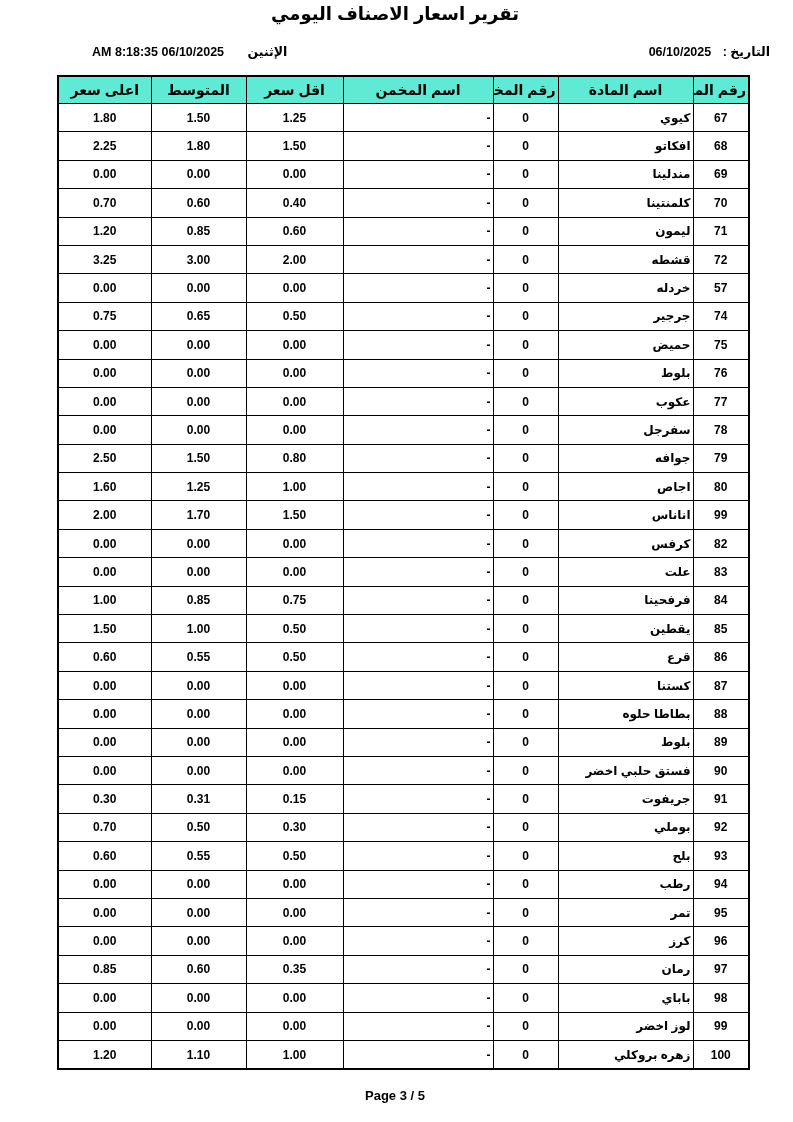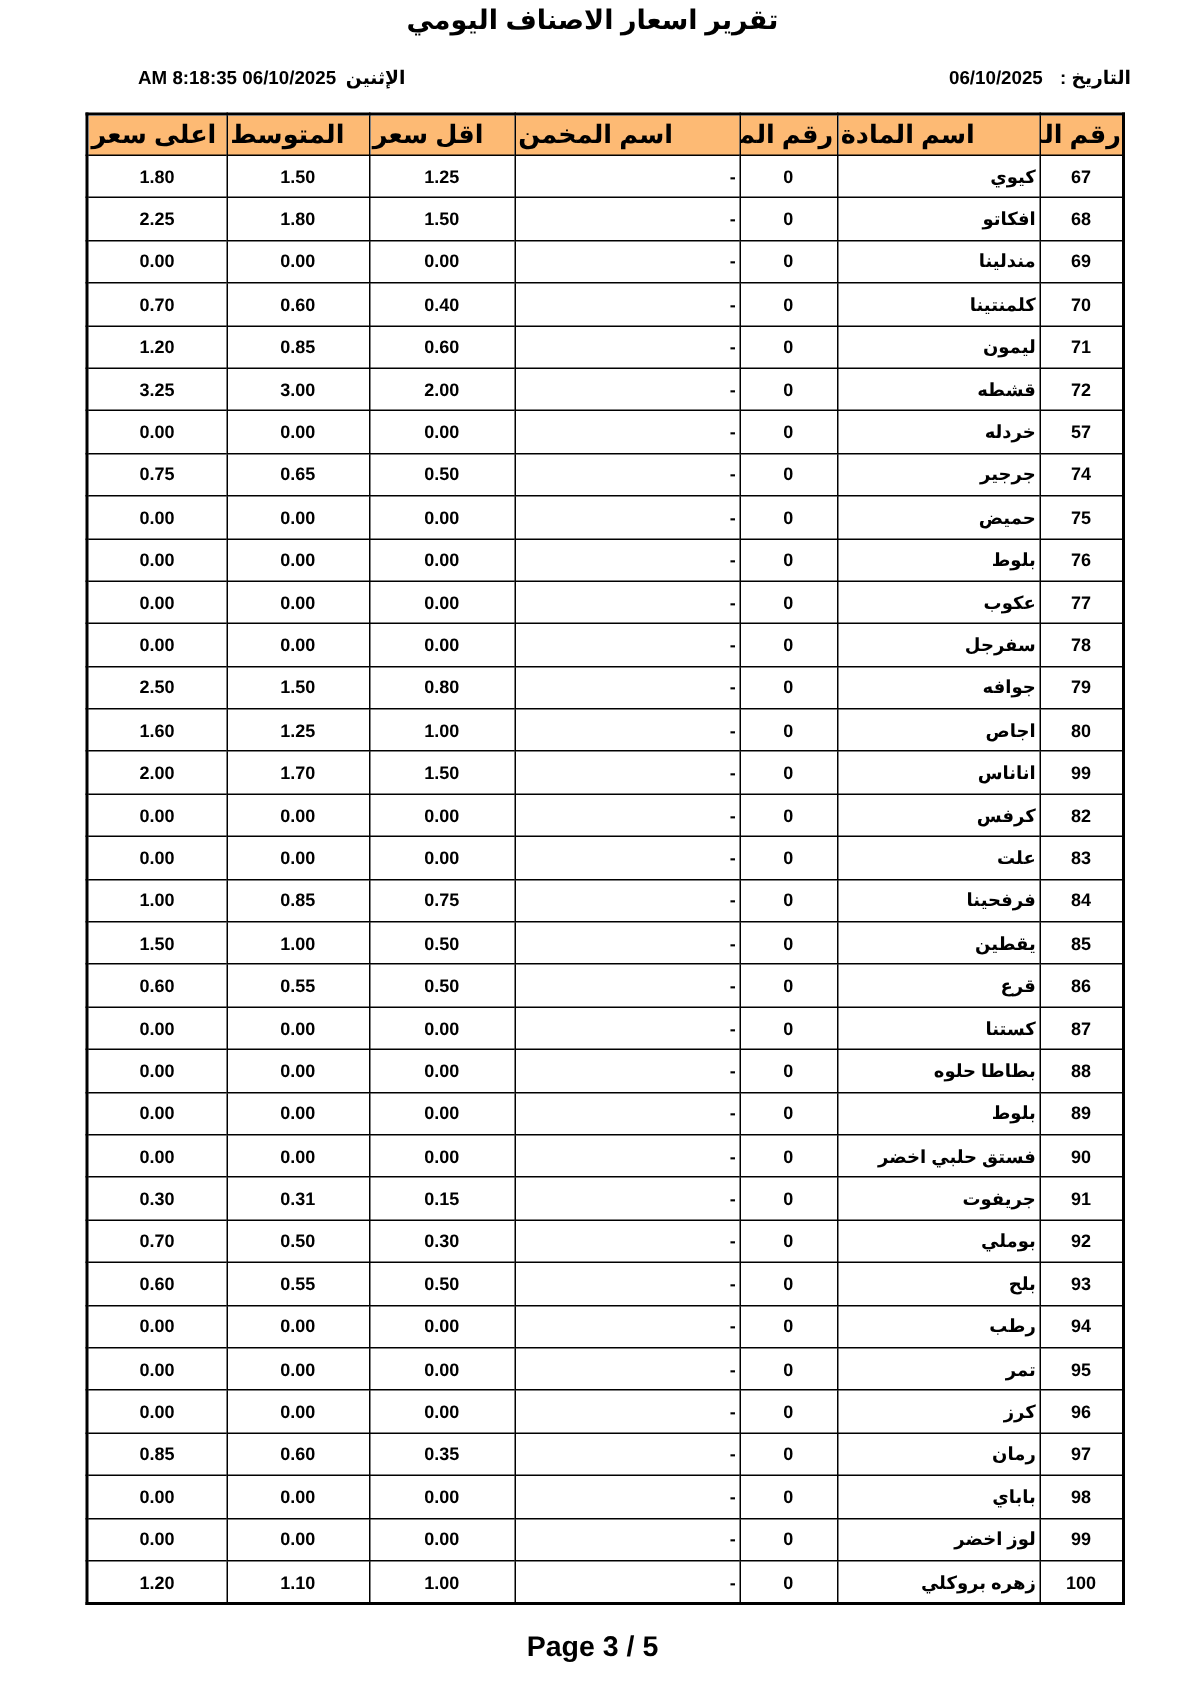--- a/index.html
+++ b/index.html
@@ -30,26 +30,26 @@
     position: absolute;
     top: 44px;
     left: 92px;
     direction: rtl;
     font-size: 12.5px;
     font-weight: 700;
     color: #000;
     white-space: nowrap;
   }
   .date-line-left .dt {
-    margin-right: 3px; 
+    margin-right: 20px; 
   }
   .date-line-right {
     position: absolute;
     top: 44px;
-    right: 36px;
+    right: 20px;
     direction: rtl;
     font-size: 12.5px;
     font-weight: 700;
     color: #000;
     white-space: nowrap;
   }
   .date-line-right .dv {
     margin-right: 8px;
   }
   table.report {
@@ -65,44 +65,44 @@
   table.report th,
   table.report td {
     border: 1px solid #000;
     padding: 0 2px;
     font-weight: 700;
     color: #000;
     overflow: hidden;
     white-space: nowrap;
   }
   table.report th {
-    background: #fdba74;
+    background: #5eead4;
     height: 26px;
-    font-size: 17px;
-    text-align: left;
+    font-size: 14px;
+    text-align: center;
     vertical-align: middle;
   }
   table.report td {
     height: 27.4px;
     font-size: 12px;
     vertical-align: middle;
     background: #ffffff;
   }
   td.c-itemno   { text-align: center; font-size: 13px; }
   td.c-itemname { text-align: right; padding-left: 4px; padding-right: 3px; }
   td.c-assno    { text-align: center; }
   td.c-assname  { text-align: right; padding-right: 5px; }
   td.c-price    { text-align: center; }
   .page-footer {
     position: absolute;
     top: 1088px;
     left: 0;
     width: 100%;
     text-align: center;
-    font-size: 19px;
+    font-size: 13px;
     font-weight: 700;
     color: #000;
     direction: ltr;
   }
 </style>
 </head>
 <body>
 
 <div class="page">
 

